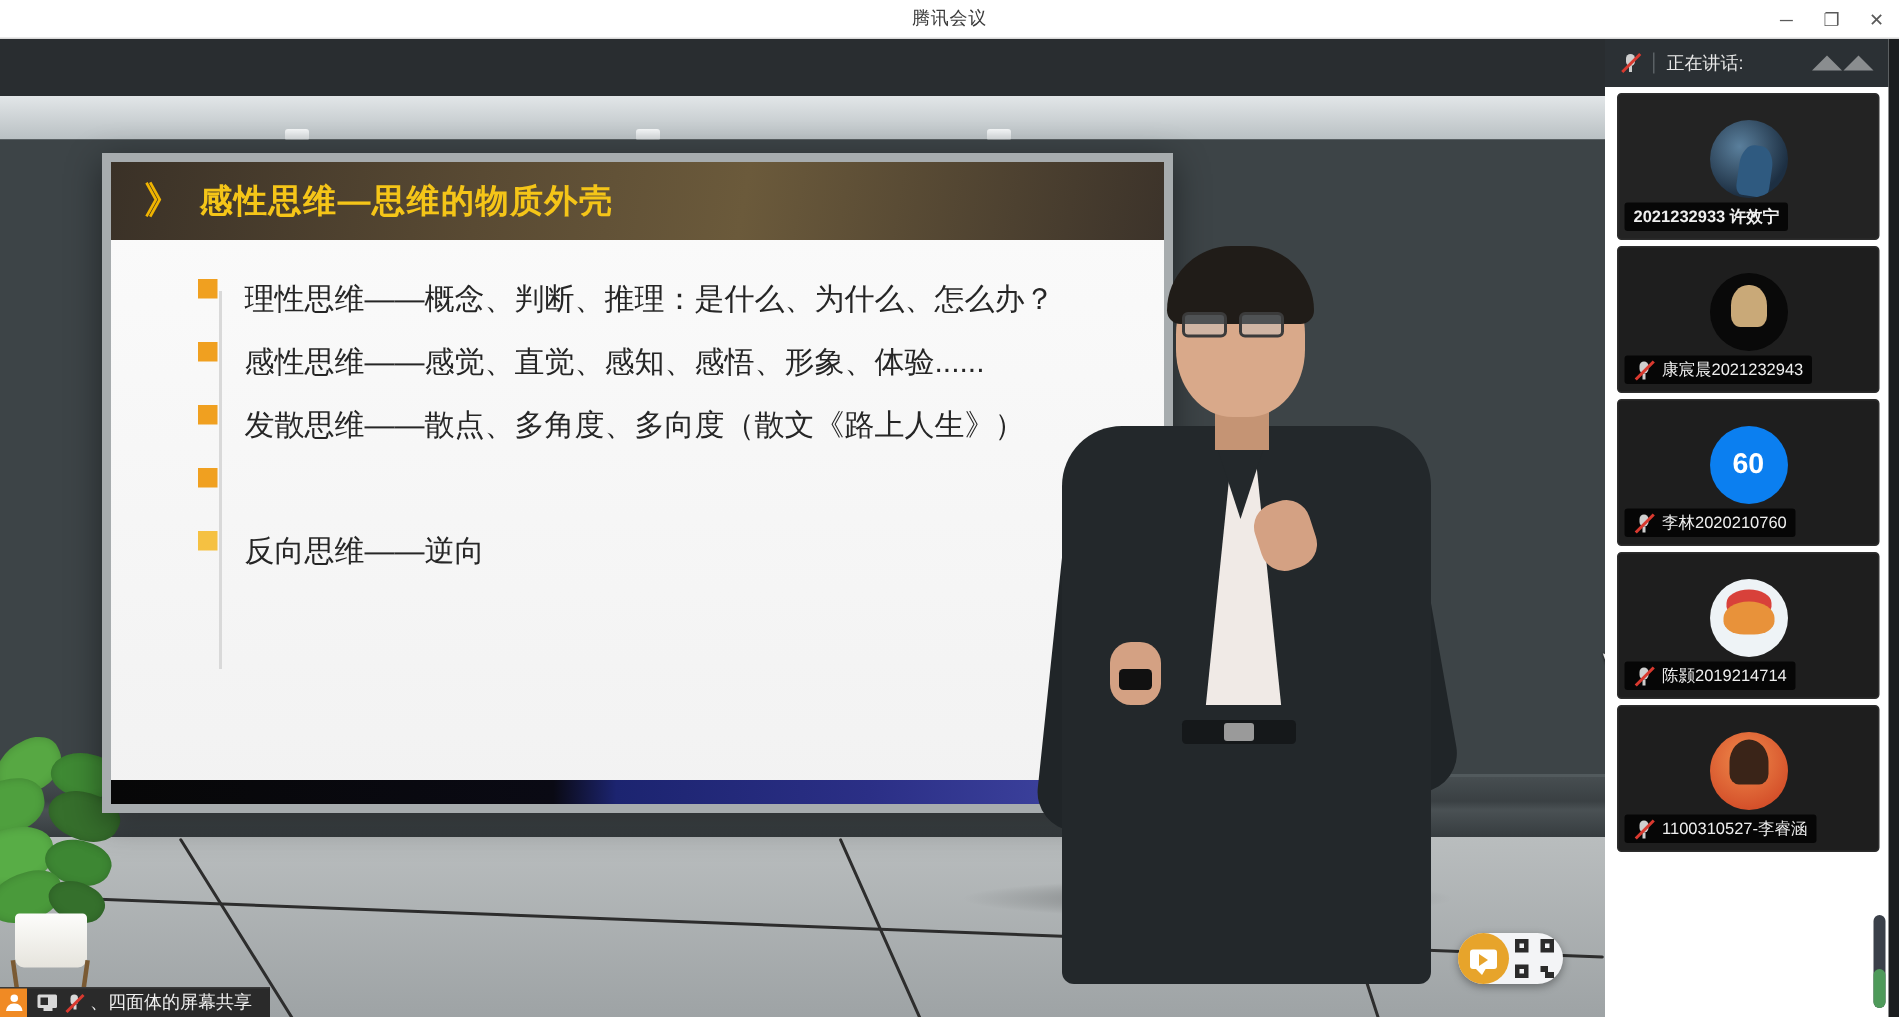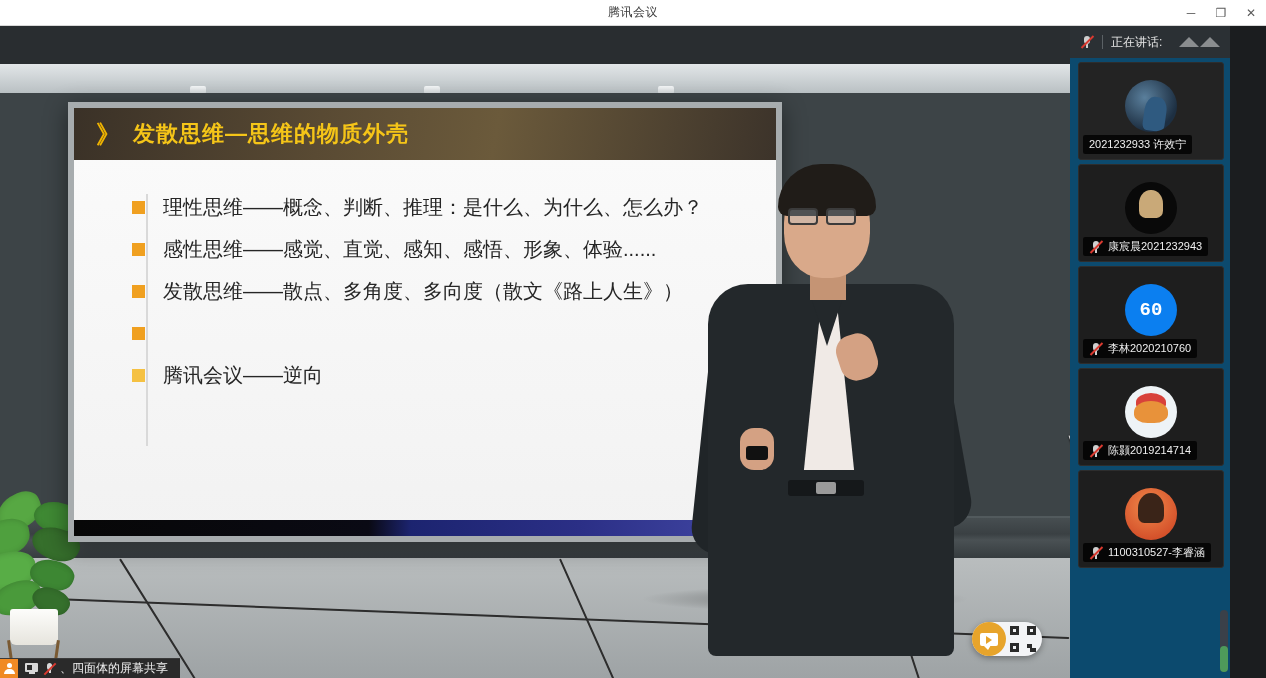--- a/index.html
+++ b/index.html
@@ -110,21 +110,21 @@
   .chev{ color:#f0b400; font-size:25px; font-weight:700; line-height:1; }
   .slide-title .t{
     color:#f5c518; font-size:22px; font-weight:700; letter-spacing:1px;
   }
   .bullets{ position:relative; padding:26px 0 0 58px; }
   .vline{
     position:absolute; left:72px; top:34px; width:2px; height:252px;
     background:#d9d9d9;
   }
   .bullet{
-    position:relative; display:flex; align-items:center; gap:18px;
+    position:relative; display:flex; gap:18px;
     height:42px; z-index:2;
   }
   .sq{ width:13px; height:13px; background:#f0a020; flex:none; }
   .bullet:nth-child(6) .sq, .bullet:nth-child(7) .sq{ background:#f5c142; }
   .btext{
     font-size:20px; color:#262626; white-space:nowrap;
     font-family:"Liberation Sans","DejaVu Sans",sans-serif;
   }
   .slide-bottom{
     position:absolute; left:0; bottom:0; width:100%; height:16px;
@@ -231,22 +231,22 @@
 
   .cursor{
     position:absolute; left:1070px; top:434px; width:0; height:0;
     border-left:8px solid #eaeaea; border-top:5px solid transparent;
     border-bottom:5px solid transparent; transform:rotate(-20deg);
     filter:drop-shadow(0 0 1px #000);
   }
 
   
   .rail{
-    position:absolute; left:1070px; top:26px; width:160px; height:652px;
-    background:#0c4a6e;
+    position:absolute; left:1070px; top:26px; width:189px; height:652px;
+    background:#ffffff;
   }
   .rail-head{
     height:32px; background:#2b3034; display:flex; align-items:center;
     padding:0 10px; gap:8px;
   }
   .mic-off{
     position:relative; width:14px; height:14px; flex:none;
   }
   .mic-off .m{
     position:absolute; left:4px; top:1px; width:6px; height:8px;
@@ -272,36 +272,36 @@
 
   .rail-list{
     position:relative; height:620px; padding:4px 6px 0 8px;
     display:flex; flex-direction:column; gap:4px;
   }
   .tile{
     position:relative; height:98px; background:#1e1e1e;
     border:1px solid #2d2d2d; border-radius:3px; overflow:hidden;
     display:flex; align-items:center; justify-content:center; flex:none;
   }
-  .tile.active{ background:#232323; }
+  .tile.active{ background:#232323;font-weight:bold; }
   .avatar{
     width:52px; height:52px; border-radius:50%; margin-bottom:10px; overflow:hidden;
     display:flex; align-items:center; justify-content:center;
     font-size:19px; color:#fff; font-weight:600;
   }
   .av-1{ background:radial-gradient(circle at 38% 34%, #5a7f9c, #1d2f42 70%); }
   .av-1::after{ content:""; width:22px; height:34px; background:#2f5a80;
     border-radius:40% 40% 20% 20%; transform:translate(4px,8px) rotate(8deg); }
   .av-2{ background:radial-gradient(circle at 50% 40%, #e0455d, #8c1d30 75%); }
   .av-2::after{ content:""; width:26px; height:30px; background:#50392c;
     border-radius:50% 50% 22% 22%; transform:translateY(-6px); }
   .av-3{ background:#090909; }
   .av-3::after{ content:""; width:24px; height:28px; background:#c9a978;
     border-radius:48% 48% 26% 26%; transform:translateY(-4px); }
-  .av-4{ background:#0b7ff0;font-family:Liberation Mono, monospace; }
+  .av-4{ background:#0b7ff0; }
   .av-5{ background:#eef3f6; }
   .av-5::after{ content:""; width:34px; height:22px; background:#e8923a;
     border-radius:50% 50% 40% 40%; box-shadow:0 -10px 0 -2px #d8413a; }
   .av-6{ background:radial-gradient(circle at 45% 35%, #f08a4b, #d4502a 75%); }
   .av-6::after{ content:""; width:26px; height:30px; background:#3a2418;
     border-radius:50% 50% 24% 24%; transform:translateY(-6px); }
 
   .namebar{
     position:absolute; left:4px; bottom:5px; max-width:176px;
     background:rgba(0,0,0,.78); border-radius:2px;
@@ -407,42 +407,42 @@
       <div class="leaf" style="left:44px; top:94px;width:38px;height:26px;transform:rotate(28deg);background:#35702c;"></div>
       <div class="pot"></div>
       <div class="pot-leg" style="left:22px;transform:rotate(-8deg)"></div>
       <div class="pot-leg" style="left:66px;transform:rotate(8deg)"></div>
     </div>
 
     <div class="slide-frame">
       <div class="slide">
         <div class="slide-title">
           <span class="chev">》</span>
-          <span class="t">发散思维—思维的物质外壳</span>
+          <span class="t">感性思维—思维的物质外壳</span>
         </div>
         <div class="bullets">
           <div class="vline"></div>
           <div class="bullet">
             <span class="sq"></span>
             <span class="btext">理性思维——概念、判断、推理：是什么、为什么、怎么办？</span>
           </div>
           <div class="bullet">
             <span class="sq"></span>
             <span class="btext">感性思维——感觉、直觉、感知、感悟、形象、体验......</span>
           </div>
           <div class="bullet">
             <span class="sq"></span>
             <span class="btext">发散思维——散点、多角度、多向度（散文《路上人生》）</span>
           </div>
           <div class="bullet">
             <span class="sq"></span>
           </div>
           <div class="bullet">
             <span class="sq"></span>
-            <span class="btext">腾讯会议——逆向</span>
+            <span class="btext">反向思维——逆向</span>
           </div>
         </div>
         <div class="slide-bottom"></div>
       </div>
     </div>
 
     <div class="presenter">
       <div class="pr-armL"></div>
       <div class="pr-armR"></div>
       <div class="pr-body"></div>

